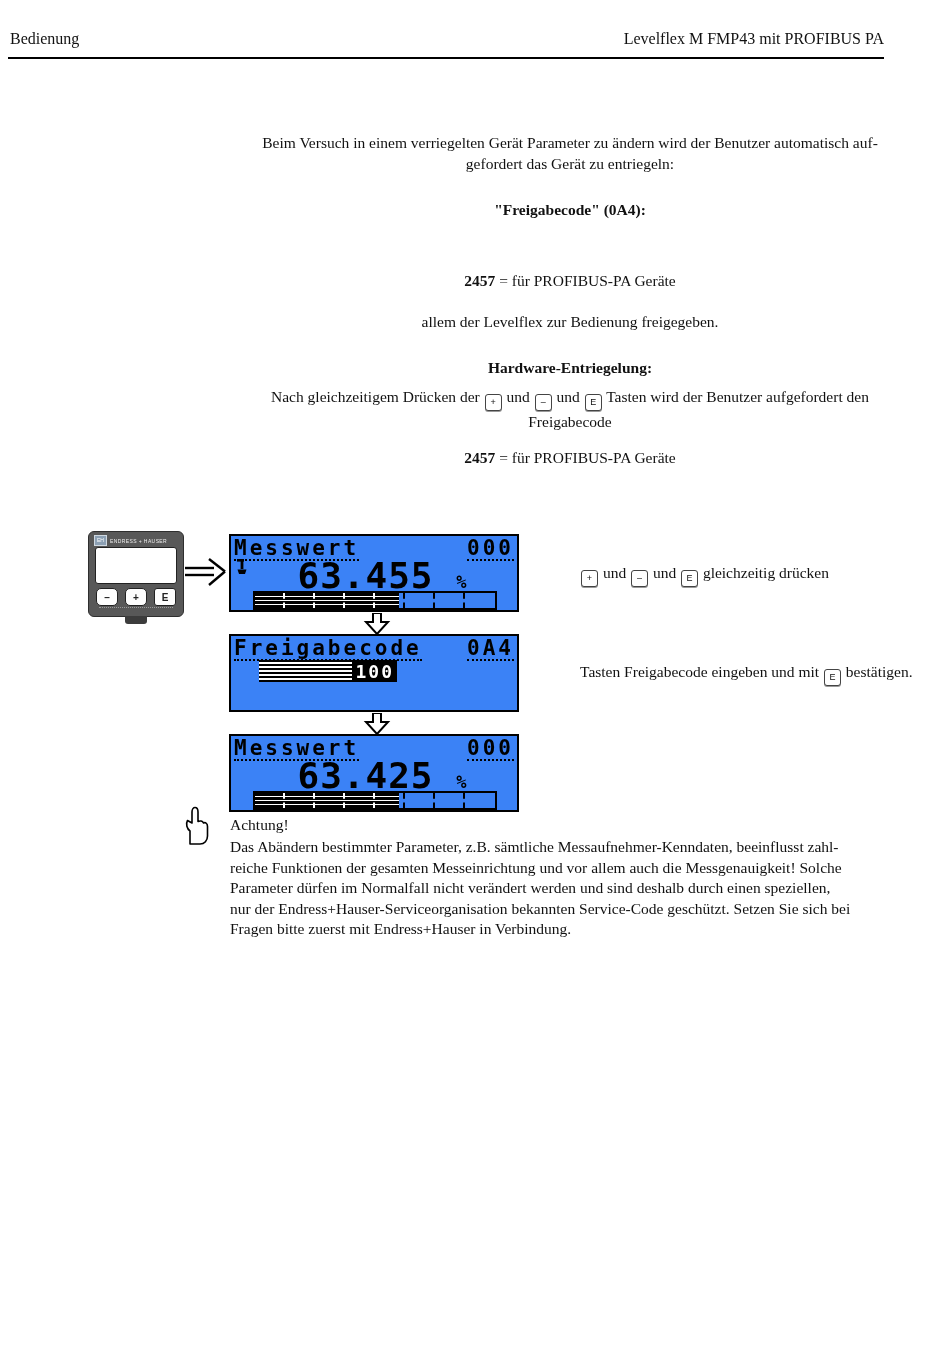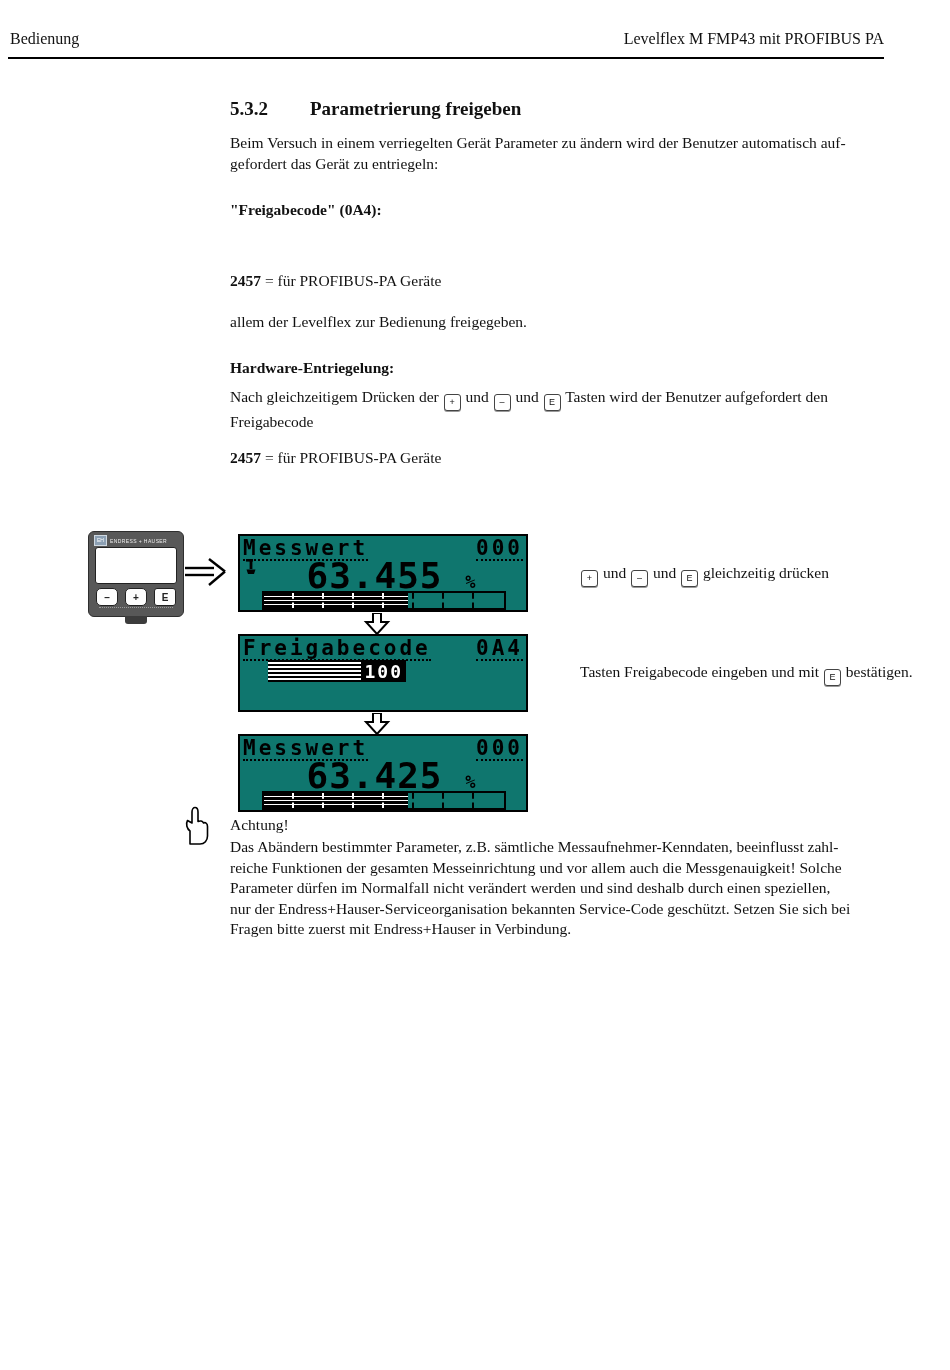--- a/index.html
+++ b/index.html
@@ -10,21 +10,21 @@
   .header{position:absolute;left:10px;right:66px;top:30px;display:flex;
           justify-content:space-between;font-size:16px;}
   .rule{position:absolute;left:8px;right:66px;top:57px;height:2px;background:#000;}
   .footer{position:absolute;left:10px;right:66px;top:1332px;display:flex;
           justify-content:space-between;font-size:16px;}
 
   
   .heading{position:absolute;left:230px;top:98px;font-weight:bold;font-size:19px;display:flex;}
   .heading .num{width:80px;}
   .para{position:absolute;left:230px;right:40px;font-size:15.5px;line-height:21px;
-        white-space:pre-line;}
+        white-space:pre-line;text-align:center;}
   .bold{font-weight:bold;}
 
   
   .key{display:inline-flex;align-items:center;justify-content:center;
        width:15px;height:15px;border:1px solid #444;border-radius:3px;
        background:#fff;box-shadow:0 1px 0 #999;font-family:"Liberation Sans",sans-serif;
        font-size:10px;line-height:1;vertical-align:-3px;margin:0 1px;white-space:normal;}
   .key.small{font-size:9px;}
 
   
@@ -46,22 +46,22 @@
   .device .dbtn{width:20px;height:16px;background:#fdfdfd;border:1px solid #222;
                 border-radius:5px;font-family:"Liberation Sans",sans-serif;font-weight:bold;
                 font-size:10px;display:flex;align-items:center;justify-content:center;color:#222;}
   .device .dbtn.sq{border-radius:3px;}
   .device .marks{position:absolute;left:10px;right:10px;top:75px;height:3px;
                  border-top:1px dotted #9a9a9a;}
   .device .tab{position:absolute;left:36px;bottom:-8px;width:22px;height:8px;background:#3c3c3c;
                border-radius:0 0 3px 3px;}
 
   
-  .lcd{position:absolute;left:238px;width:290px;height:78px;border:2px solid #000;
-       background:#0f766e;box-sizing:border-box;font-family:"DejaVu Sans Mono",monospace;
+  .lcd{position:absolute;left:229px;width:290px;height:78px;border:2px solid #000;
+       background:#3b82f6;box-sizing:border-box;font-family:"DejaVu Sans Mono",monospace;
        font-weight:bold;color:#000;}
   .lcd .toprow{position:absolute;left:3px;right:3px;top:1px;display:flex;
                justify-content:space-between;font-size:21px;letter-spacing:3px;}
   .lcd .toprow span{border-bottom:2px dotted #000;line-height:1.05;}
   .lcd .bigval{position:absolute;left:0;right:0;top:22px;text-align:center;
                font-size:36px;letter-spacing:1px;line-height:1;transform:translateX(8px);}
   .lcd .unit{font-size:17px;letter-spacing:0;}
   .lcd .bar{position:absolute;left:22px;top:55px;width:240px;height:15px;
             border:2px solid #000;}
   .lcd .tick{position:absolute;top:0;bottom:0;border-left:2px dashed #000;}
@@ -89,24 +89,20 @@
 <body>
 
 <div class="page">
 
   <div class="header">
     <span>Bedienung</span>
     <span>Levelflex M FMP43 mit PROFIBUS PA</span>
   </div>
   <div class="rule"></div>
 
-  <div class="heading">
-    <span class="num">5.3.2</span>
-    <span class="ttl">Parametrierung freigeben</span>
-  </div>
 
   <div class="para" style="top:132px">Beim Versuch in einem verriegelten Gerät Parameter zu ändern wird der Benutzer automatisch auf-
 gefordert das Gerät zu entriegeln:</div>
 
   <div class="para bold" style="top:199px">"Freigabecode" (0A4):</div>
   <div class="para" style="top:270px"><b>2457</b><span> = für PROFIBUS-PA Geräte</span></div>
   <div class="para" style="top:311px">allem der Levelflex zur Bedienung freigegeben.</div>
 
   <div class="para bold" style="top:357px">Hardware-Entriegelung:</div>
   <div class="para" style="top:386px"><span>Nach gleichzeitigem Drücken der </span><span class="key small">

